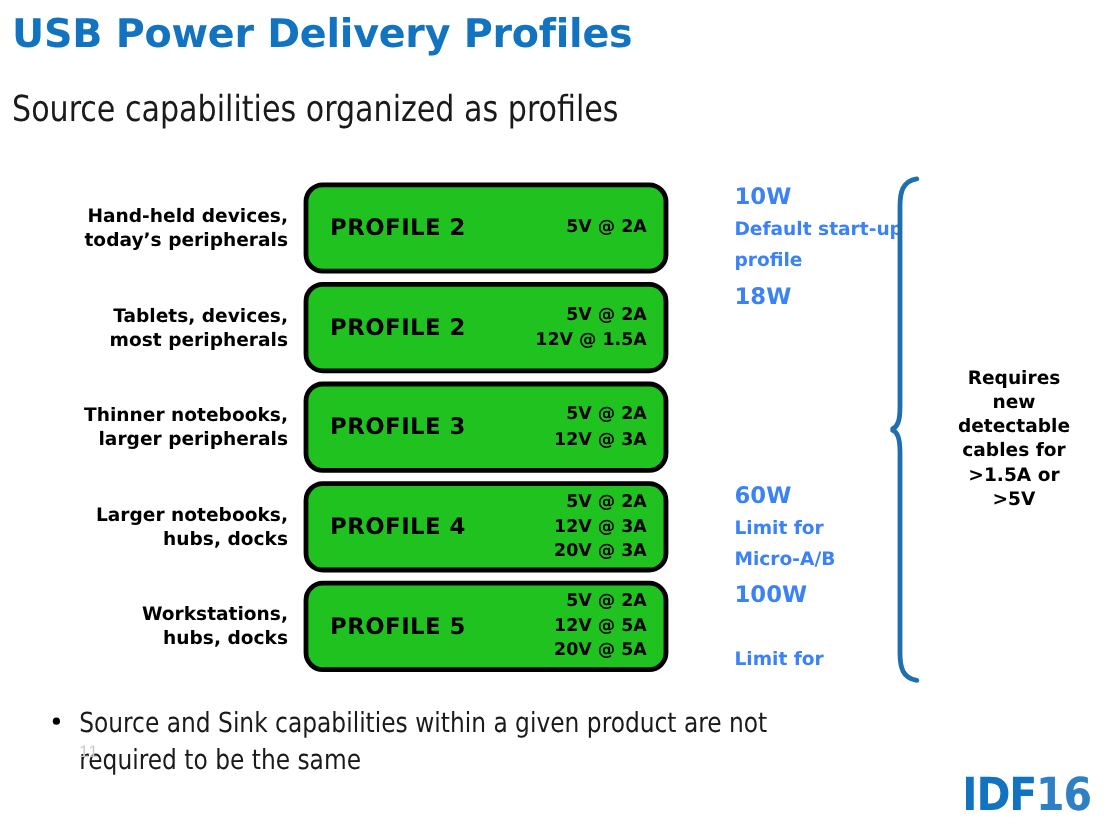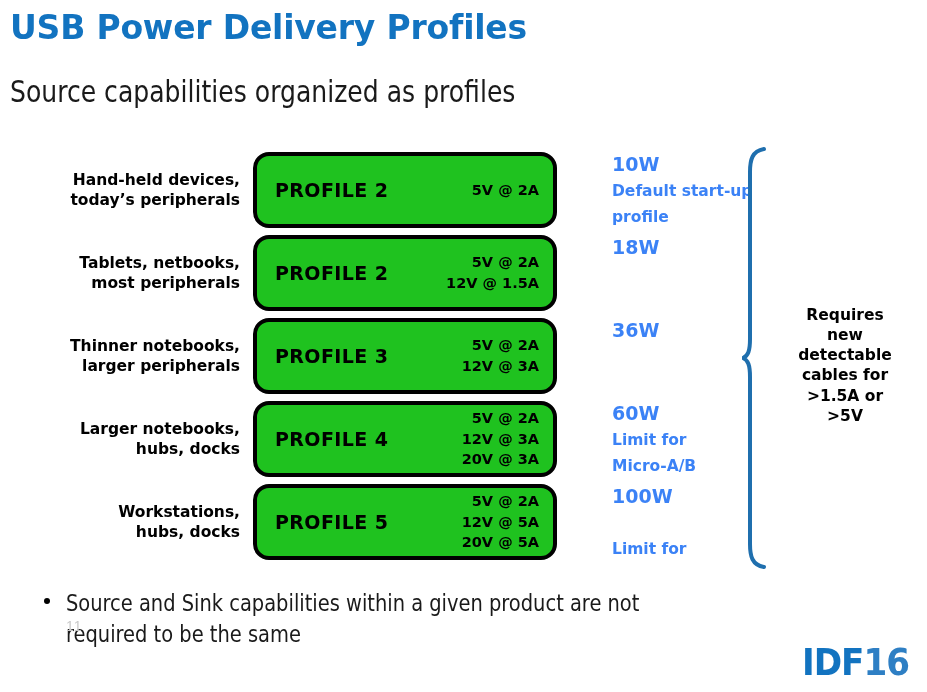--- a/index.html
+++ b/index.html
@@ -233,21 +233,21 @@
     </div>
     <div class="power-label">
       <span class="power-watts">10W</span>
       <span class="power-note">Default start-up</span>
       <span class="power-note">profile</span>
     </div>
   </div>
 
   <div class="profile-row row-1">
     <div class="device-label">
-      <span>Tablets, netbooks,</span>
+      <span>Tablets, devices,</span>
       <span>most peripherals</span>
     </div>
     <div class="profile-box">
       <span class="profile-name">PROFILE 2</span>
       <span class="voltage-list">
         <div>5V @ 2A</div>
         <div>12V @ 1.5A</div>
       </span>
     </div>
     <div class="power-label">
@@ -259,23 +259,20 @@
     <div class="device-label">
       <span>Thinner notebooks,</span>
       <span>larger peripherals</span>
     </div>
     <div class="profile-box">
       <span class="profile-name">PROFILE 3</span>
       <span class="voltage-list">
         <div>5V @ 2A</div>
         <div>12V @ 3A</div>
       </span>
-    </div>
-    <div class="power-label">
-      <span class="power-watts">36W</span>
     </div>
   </div>
 
   <div class="profile-row row-3">
     <div class="device-label">
       <span>Larger notebooks,</span>
       <span>hubs, docks</span>
     </div>
     <div class="profile-box">
       <span class="profile-name">PROFILE 4</span>

